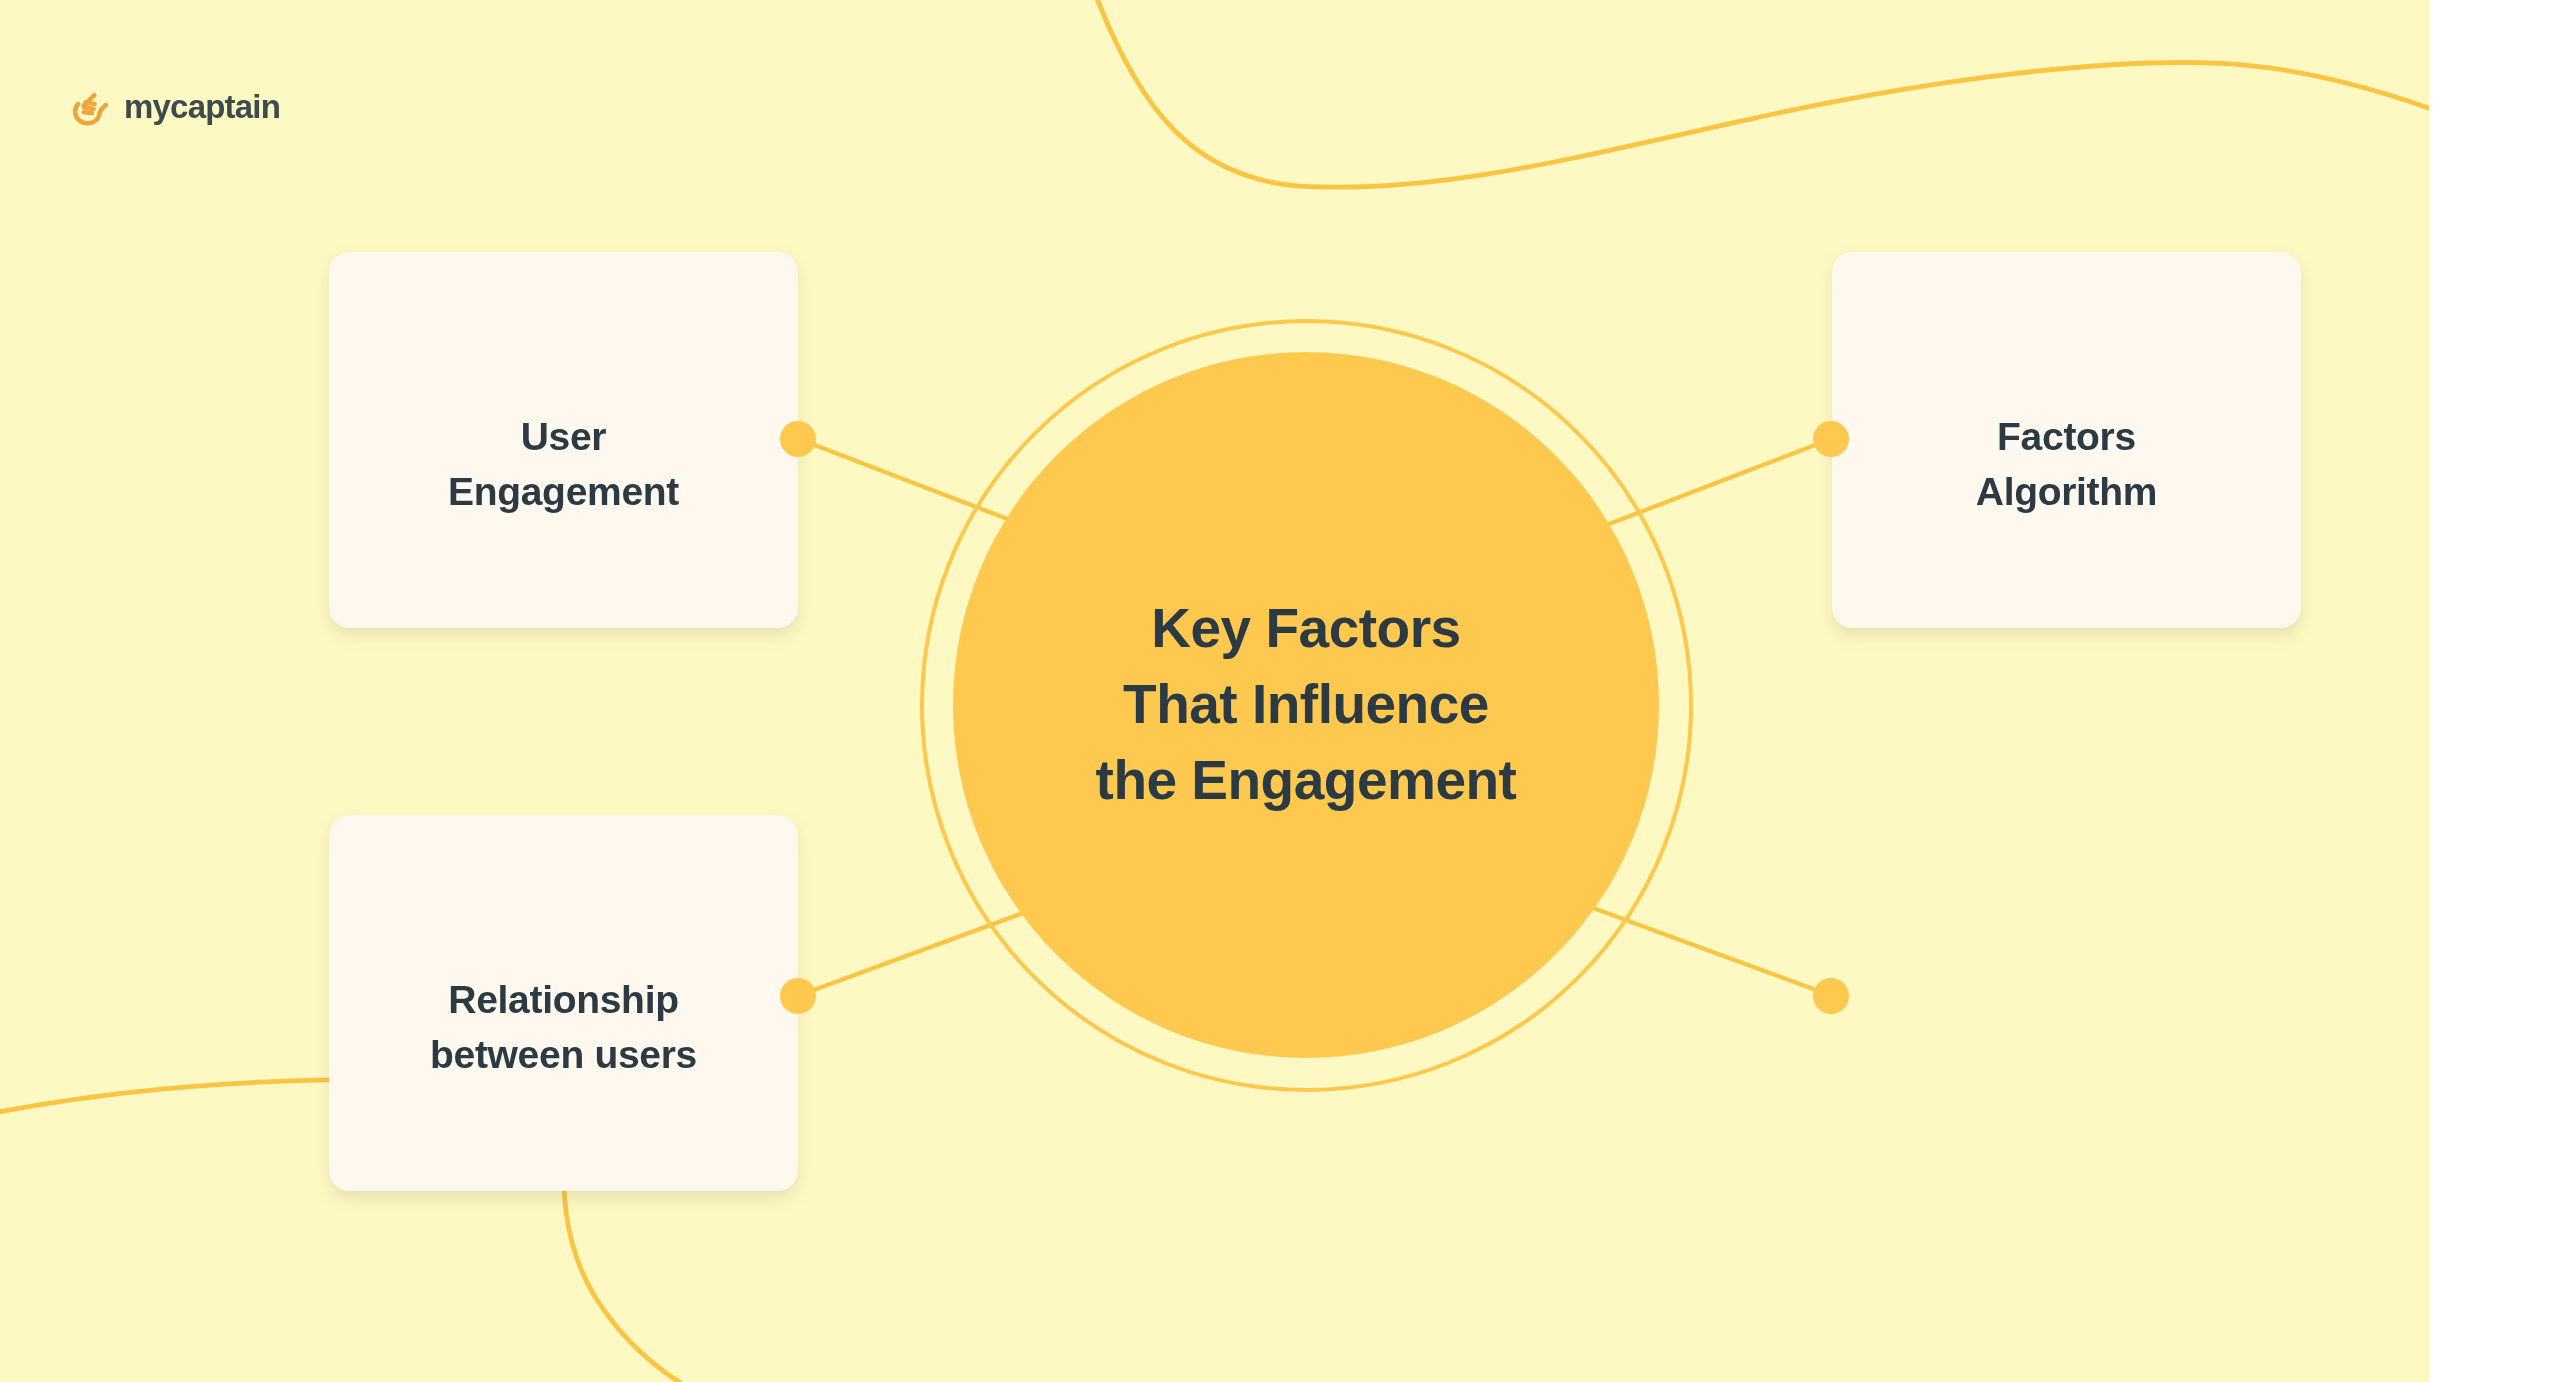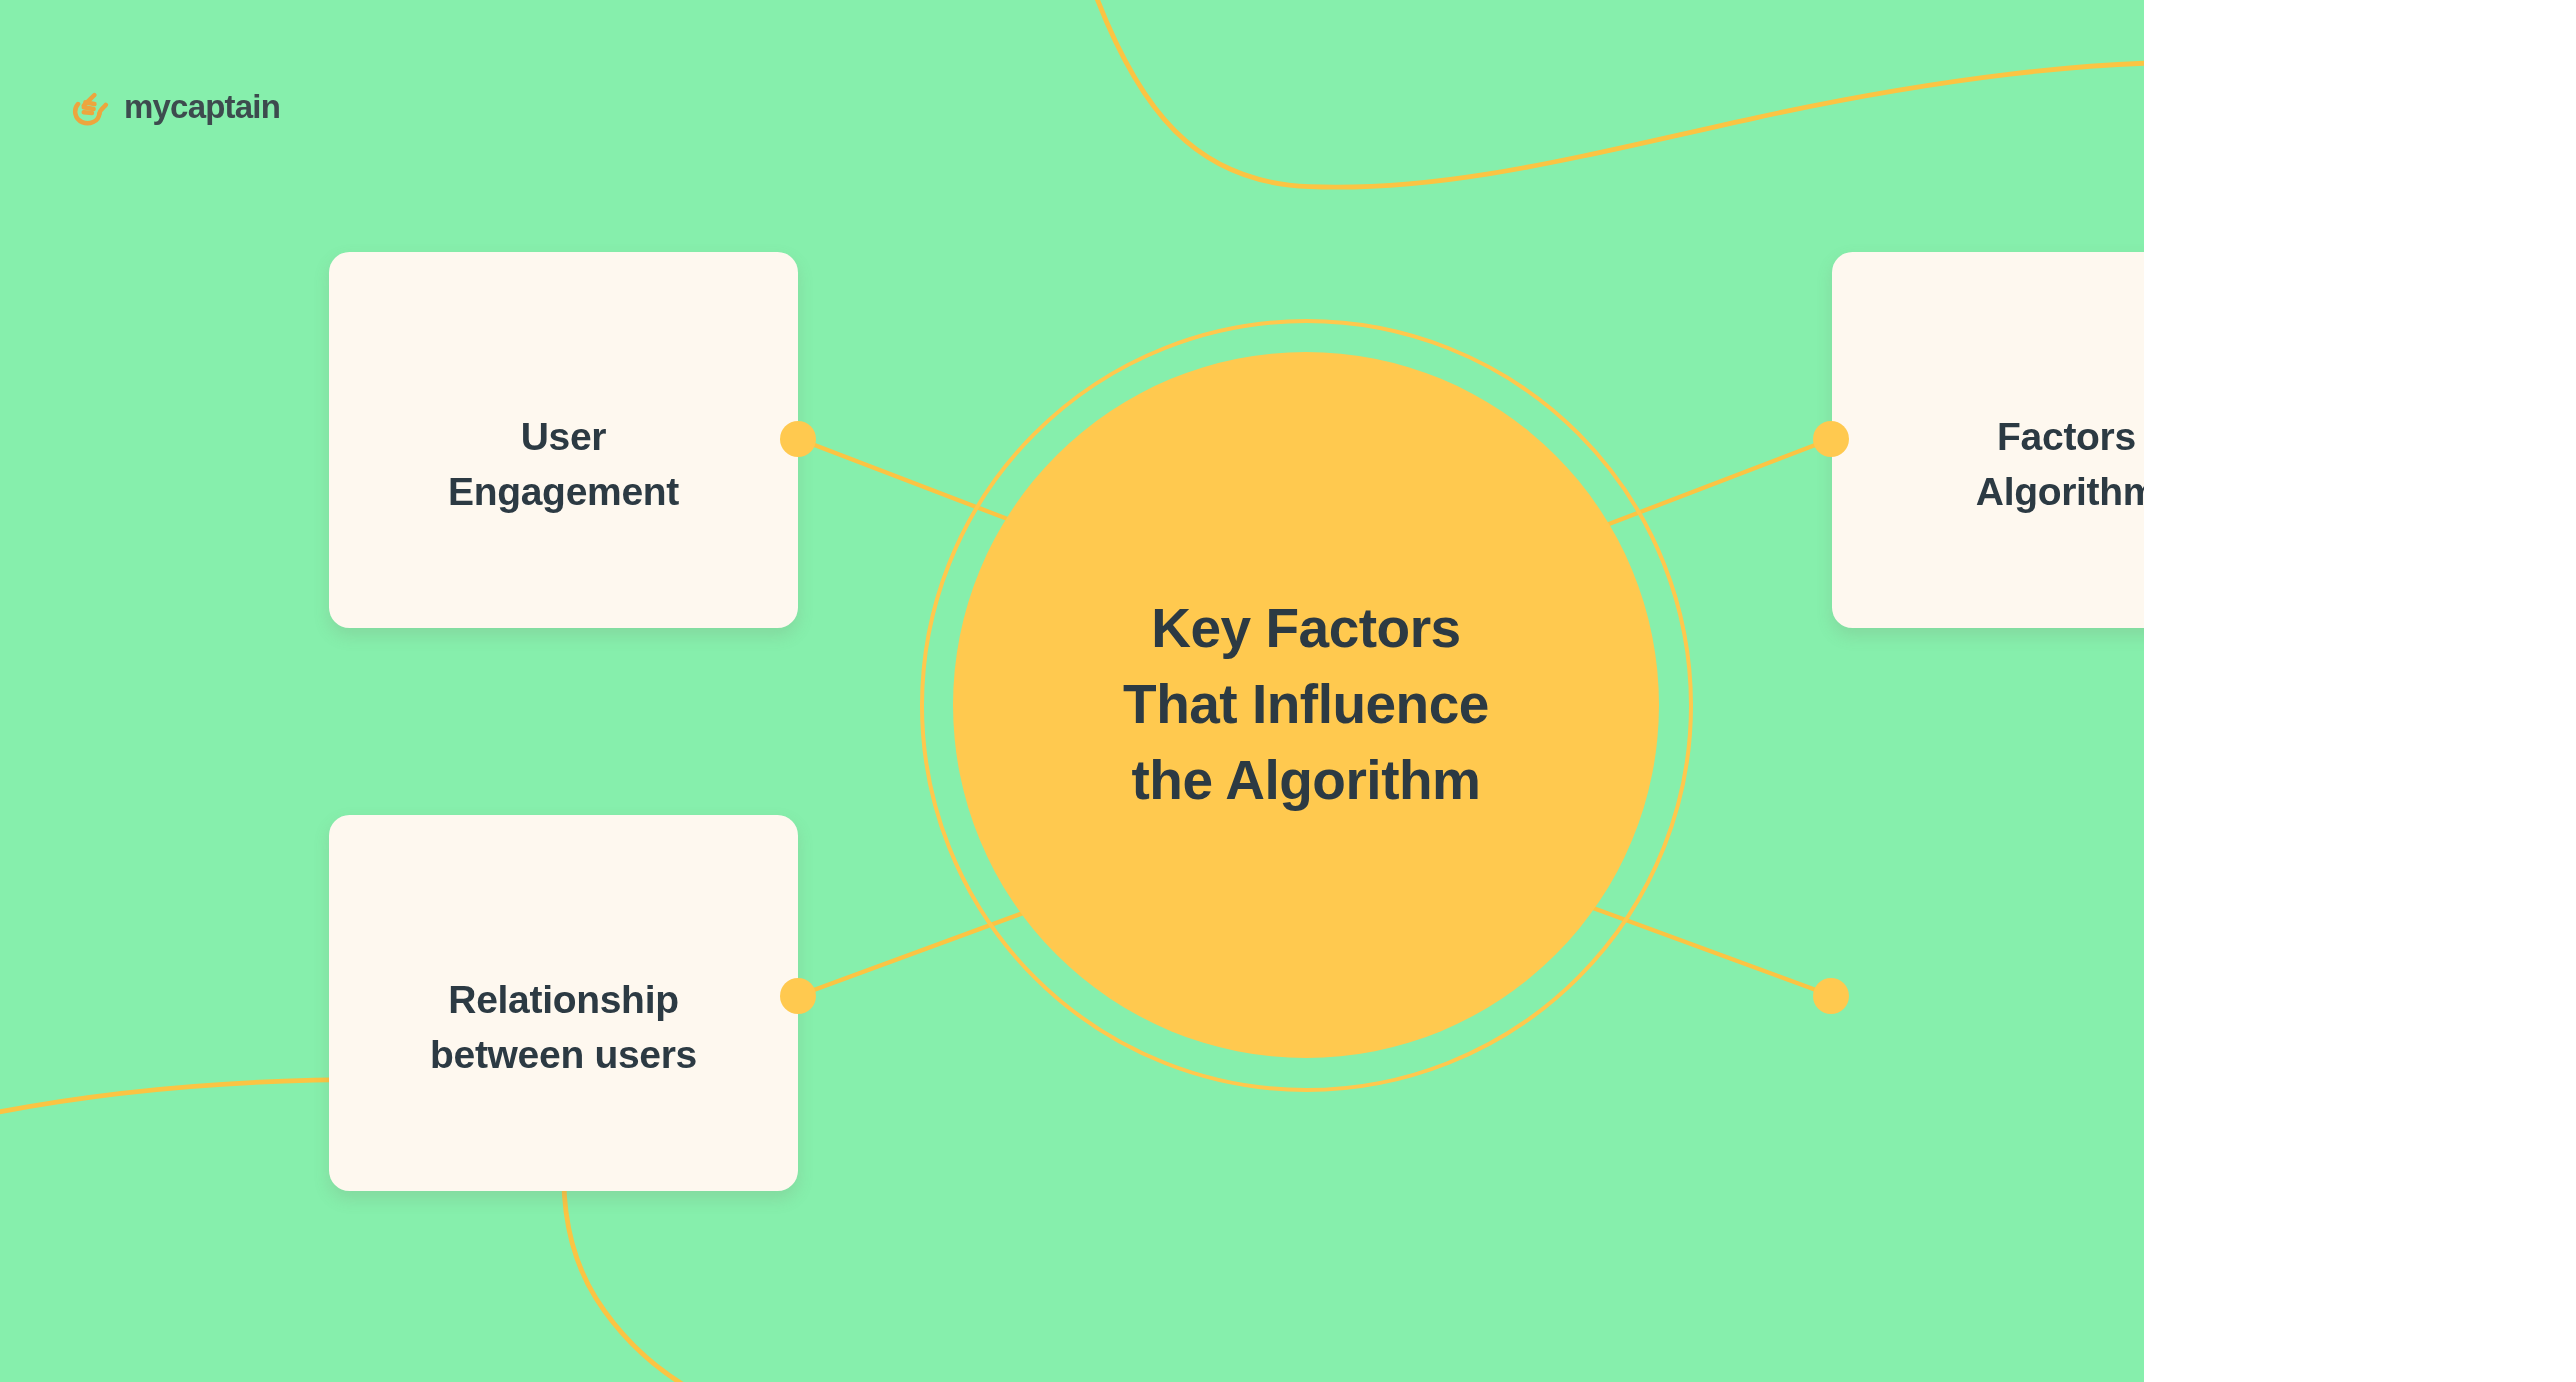--- a/index.html
+++ b/index.html
@@ -7,23 +7,23 @@
     margin: 0;
     padding: 0;
     background: #ffffff;
   }
   body {
     font-family: "Liberation Sans", sans-serif;
   }
 
   #canvas {
     position: relative;
-    width: 2144px;
+    width: 2429px;
     height: 1382px;
-    background: #86efac;
+    background: #fef9c3;
     overflow: hidden;
   }
 
   
   #decor-waves {
     position: absolute;
     left: 0;
     top: 0;
     width: 2576px;
     height: 1382px;
@@ -163,21 +163,21 @@
     <line x1="1487" y1="1856" x2="2020" y2="1660" stroke="#FBC443" stroke-width="8" stroke-linecap="round"></line>
     <line x1="3413" y1="1856" x2="2880" y2="1660" stroke="#FBC443" stroke-width="8" stroke-linecap="round"></line>
   </svg>
 
   <div id="hub" style="left:920px; top:319px; width:773px; height:773px;">
     <div id="hub-ring" style="left:0px; top:0px; width:773px; height:773px;"></div>
     <div id="hub-disc" style="left:33px; top:33px; width:706px; height:706px;">
       <div id="hub-title">
         <div>Key Factors</div>
         <div>That Influence</div>
-        <div>the Algorithm</div>
+        <div>the Engagement</div>
       </div>
     </div>
   </div>
 
   <div class="factor-card" style="left:329px; top:252px; width:469px; height:376px;">
     <div class="factor-label">
       <div>User</div>
       <div>Engagement</div>
     </div>
   </div>

